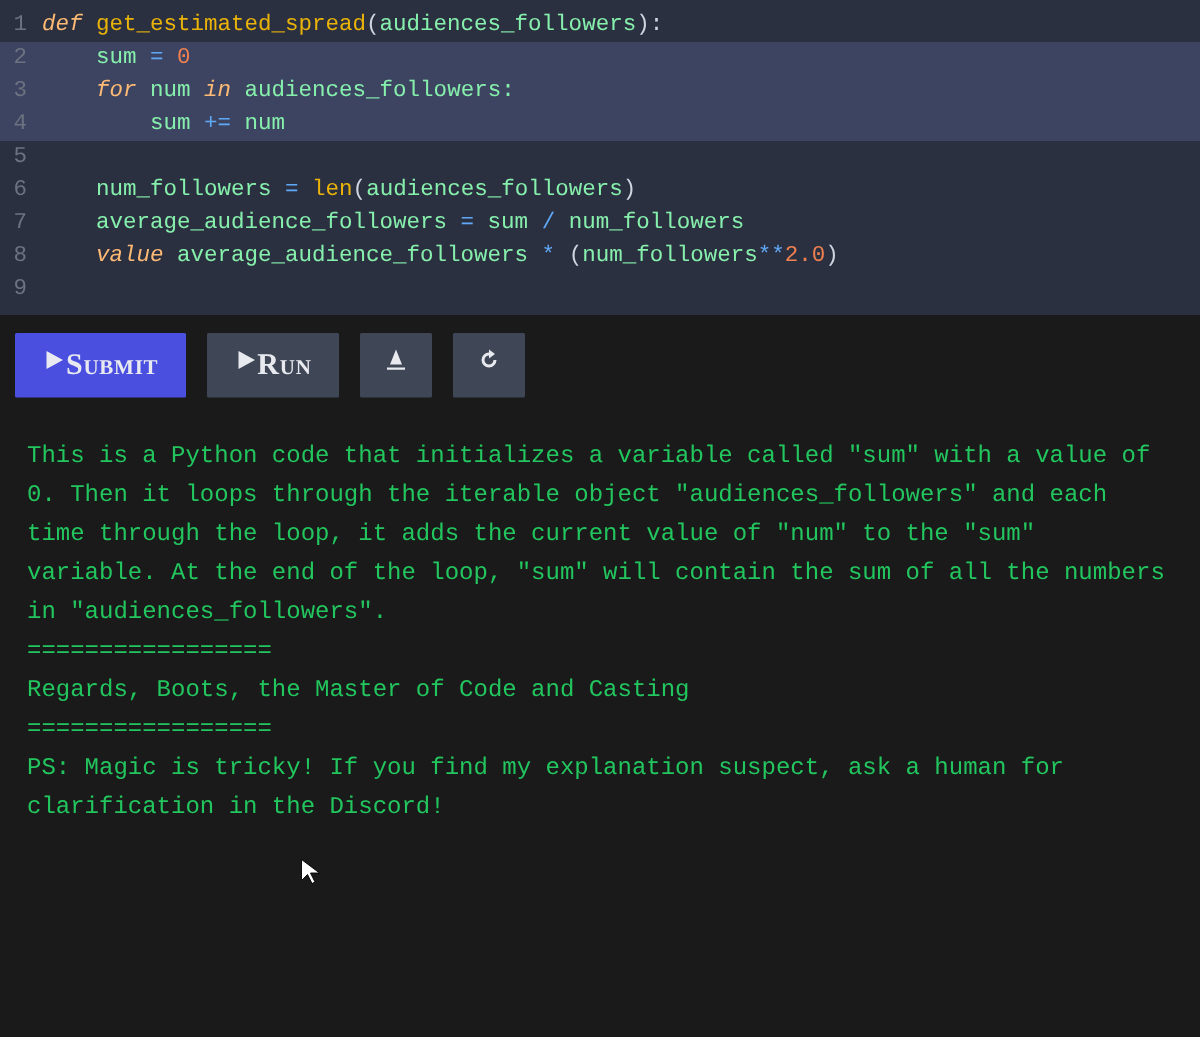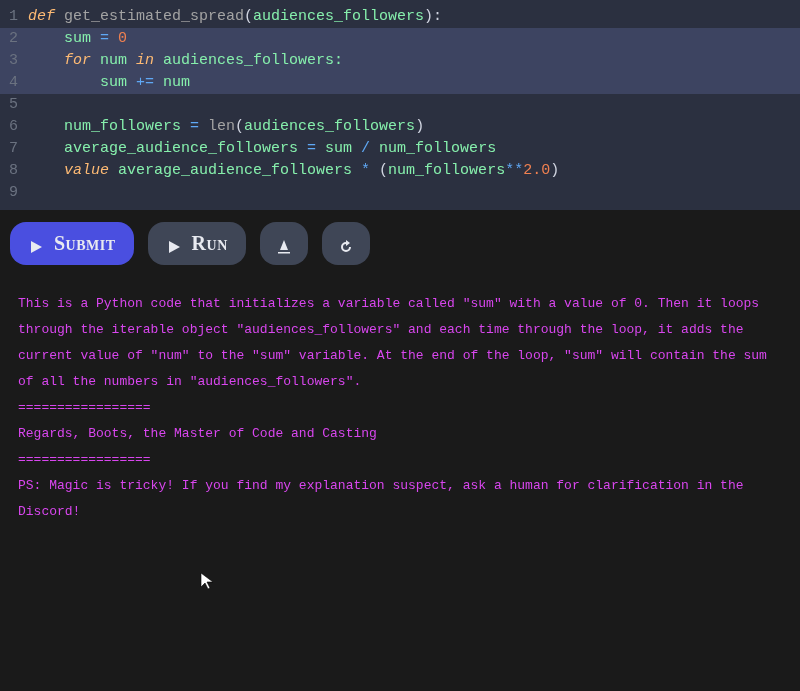--- a/index.html
+++ b/index.html
@@ -29,38 +29,37 @@
     flex-shrink: 0;
   }
   .code {
     white-space: pre;
     flex: 1;
   }
   .highlighted {
     background: #3d4461;
   }
   .kw { color: #fdba74; font-style: italic; }
-  .fn { color: #a3a3a3; }
+  .fn { color: #eab308; }
   .id { color: #86efac; }
   .op { color: #5fa8f5; }
   .num { color: #f08050; }
   .paren { color: #d0d4e0; }
 
   .toolbar {
     display: flex;
     gap: 14px;
     padding: 12px 10px;
     background: #1a1a1a;
   }
   .btn {
     display: inline-flex;
-    align-items: flex-end;
-    gap: 10px;
+    align-items: flex-start;
     padding: 10px 18px;
-    border-radius: 16px;
+    border-radius: 1px;
     font-family: Georgia, 'Times New Roman', serif;
     font-variant: small-caps;
     font-size: 20px;
     font-weight: 600;
     letter-spacing: 0.5px;
     color: #e8eaf0;
     background: #3f4656;
     border: none;
     cursor: pointer;
   }
@@ -72,23 +71,23 @@
     align-items: center;
     justify-content: center;
     width: 16px;
     height: 16px;
   }
   .btn .icon svg { width: 16px; height: 16px; fill: currentColor; }
   .btn.iconbtn { padding: 10px 16px; }
 
   .console {
     padding: 14px 18px 0 18px;
-    font-size: 13px;
+    font-size: 16px;
     line-height: 26px;
-    color: #d946ef;
+    color: #22c55e;
     font-family: 'Consolas', 'Monaco', 'Courier New', monospace;
     white-space: pre-wrap;
     word-break: break-word;
   }
   .cursor {
     position: absolute;
     left: 200px;
     top: 572px;
     width: 16px;
     height: 20px;

